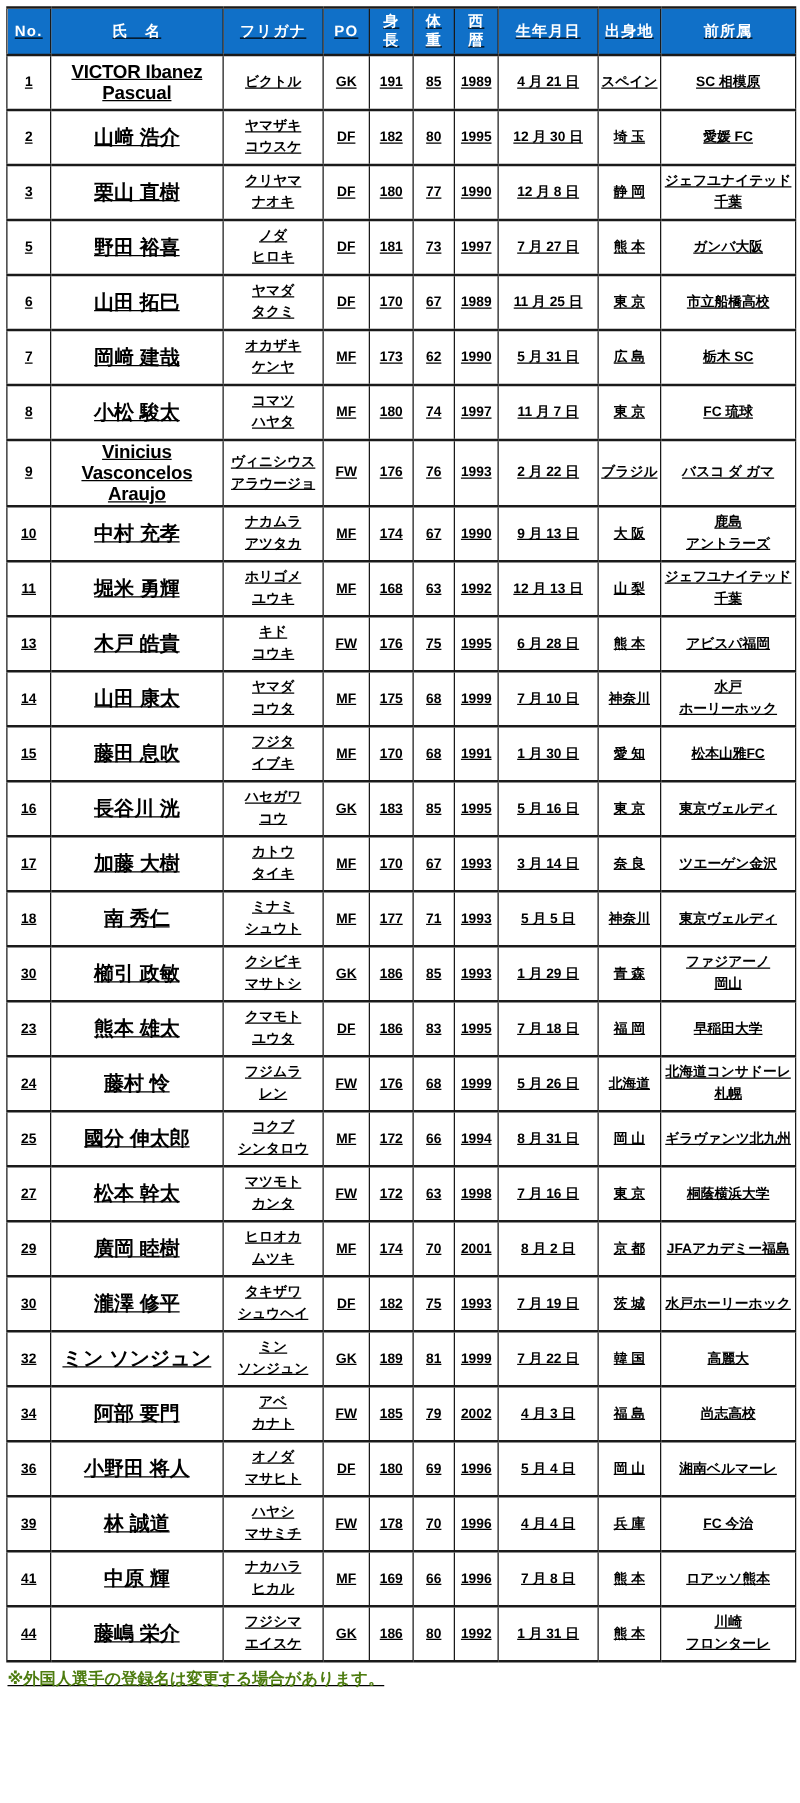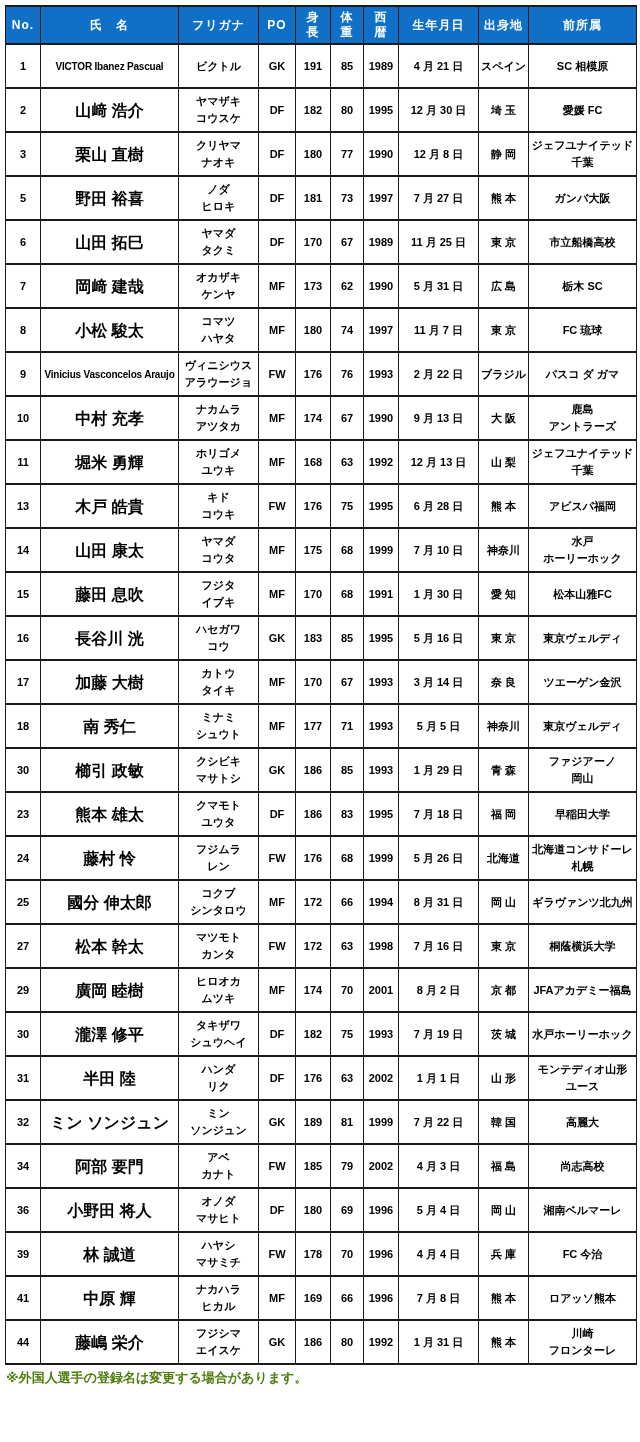--- a/index.html
+++ b/index.html
@@ -6,21 +6,21 @@
     --header-bg:#1070C8;
     --header-text:#FFFFFF;
     --border:#1A1A1A;
   }
   html,body{margin:0;padding:0;background:#FFFFFF;}
   body{
     width:640px;
     font-family:"Liberation Sans","DejaVu Sans",sans-serif;
     color:#000;
   }
-  .sheet{padding:5px 4px 0 5px;}
+  .sheet{padding:5px 4px 0 5px;text-decoration:underline;}
   table{
     border-collapse:collapse;
     width:631px;
     table-layout:fixed;
   }
   th,td{
     border-left:1px solid var(--border);
     border-right:1px solid var(--border);
     border-top:2px solid var(--border);
     border-bottom:2px solid var(--border);
@@ -40,21 +40,21 @@
     letter-spacing:1px;
   }
   tbody td{
     font-size:11px;
     font-weight:bold;
     height:42px;
     line-height:17px;
     background:#FFFFFF;
   }
   tbody td.name-cell{font-size:16px;}
-  tbody td.latin-name{font-size:10px;letter-spacing:-0.2px;}
+  tbody td.latin-name{font-size:15px;letter-spacing:-0.2px;}
   .footnote{
     margin:4px 0 0 1px;
     font-size:13px;
     font-weight:bold;
     color:#4d7c0f;
   }
 </style>
 </head>
 <body>
 
@@ -388,34 +388,20 @@
 シュウヘイ</td>
           <td>DF</td>
           <td>182</td>
           <td>75</td>
           <td>1993</td>
           <td>7 月 19 日</td>
           <td>茨 城</td>
           <td>水戸ホーリーホック</td>
         </tr>
         <tr>
-          <td>31</td>
-          <td class="name-cell">半田 陸</td>
-          <td>ハンダ
-リク</td>
-          <td>DF</td>
-          <td>176</td>
-          <td>63</td>
-          <td>2002</td>
-          <td>1 月 1 日</td>
-          <td>山 形</td>
-          <td>モンテディオ山形
-ユース</td>
-        </tr>
-        <tr>
           <td>32</td>
           <td class="name-cell">ミン ソンジュン</td>
           <td>ミン
 ソンジュン</td>
           <td>GK</td>
           <td>189</td>
           <td>81</td>
           <td>1999</td>
           <td>7 月 22 日</td>
           <td>韓 国</td>

